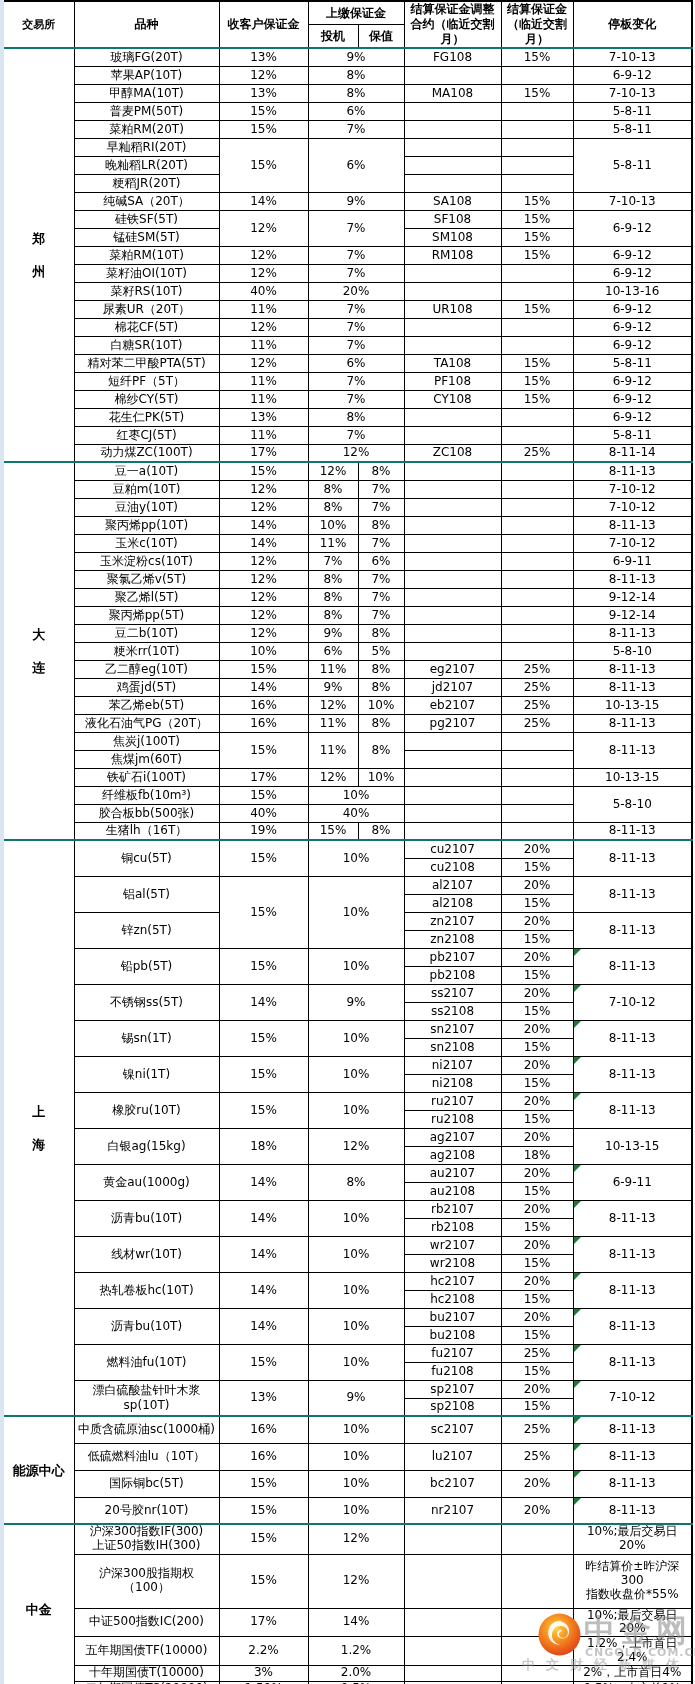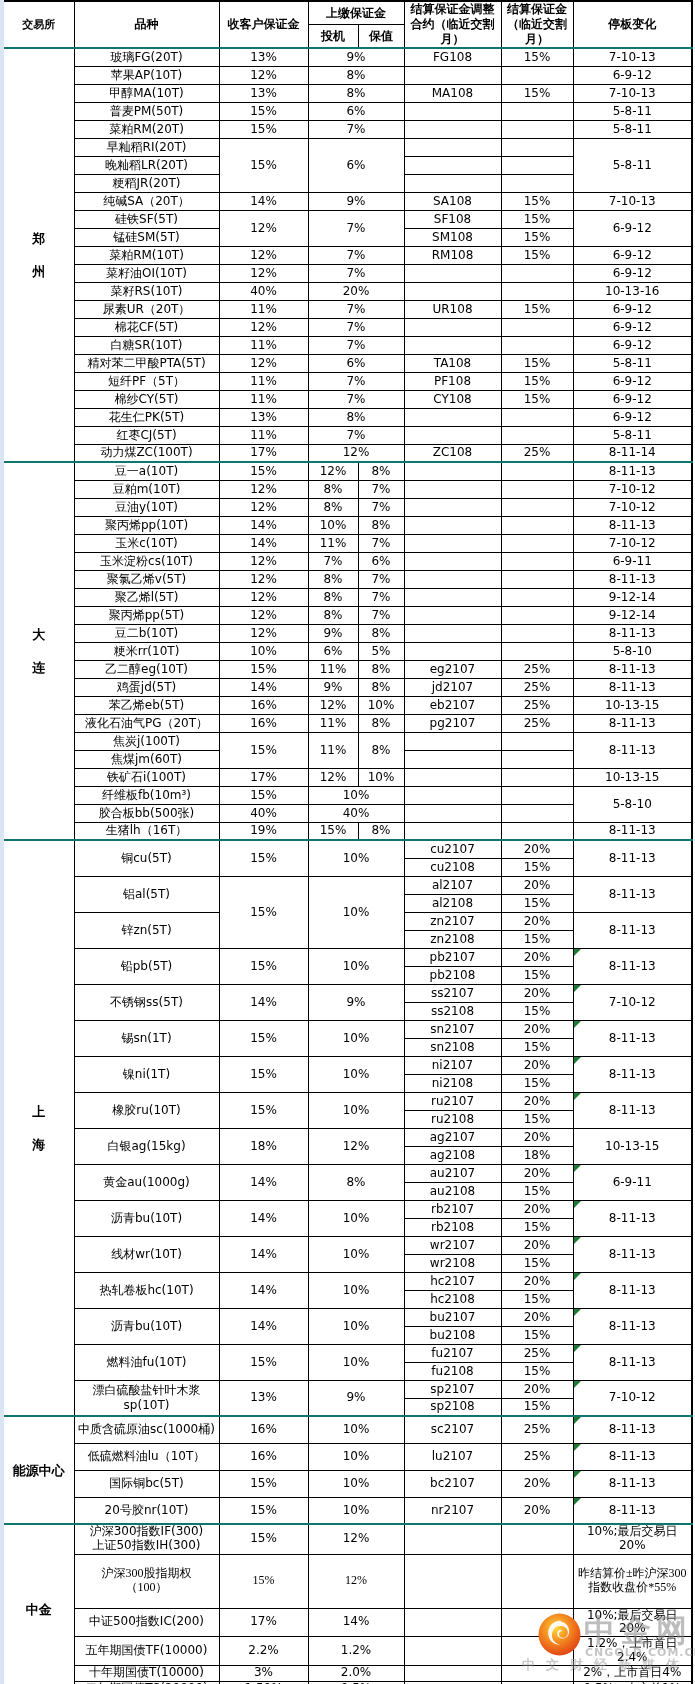--- a/index.html
+++ b/index.html
@@ -17,21 +17,21 @@
     padding:0 1px;white-space:pre-line;font-size:12px;line-height:1.25;
     overflow:hidden;position:relative;
   }
   th{font-weight:700;}
   th[data-name="col-header-exchange"]{font-size:11px;}
   thead tr{height:21px;}
   tbody tr{height:18px;}
   tr.first td{border-top:2px solid #0f766e;}
   tr.s3{height:27px;}
   tr.s4.r0{height:30px;}
-  tr.s4.r1{height:54px;font-family:Liberation Serif, serif;}
+  tr.s4.r1{height:54px;}
   tr.s4.r2{height:26px;}
   tr.s4.r3{height:15px;}
   tr.s4.r4{height:16px;}
   tr.s4.r5{height:13px;}
   tr.s4 td{line-height:1.15;margin-left:8px;}
   td[data-name="exchange-cell"]{font-weight:700;font-size:13px;line-height:33px;}
   .tri{
     position:absolute;left:0;top:0;width:0;height:0;
     border-top:7px solid #1e7b34;border-right:7px solid transparent;
   }

